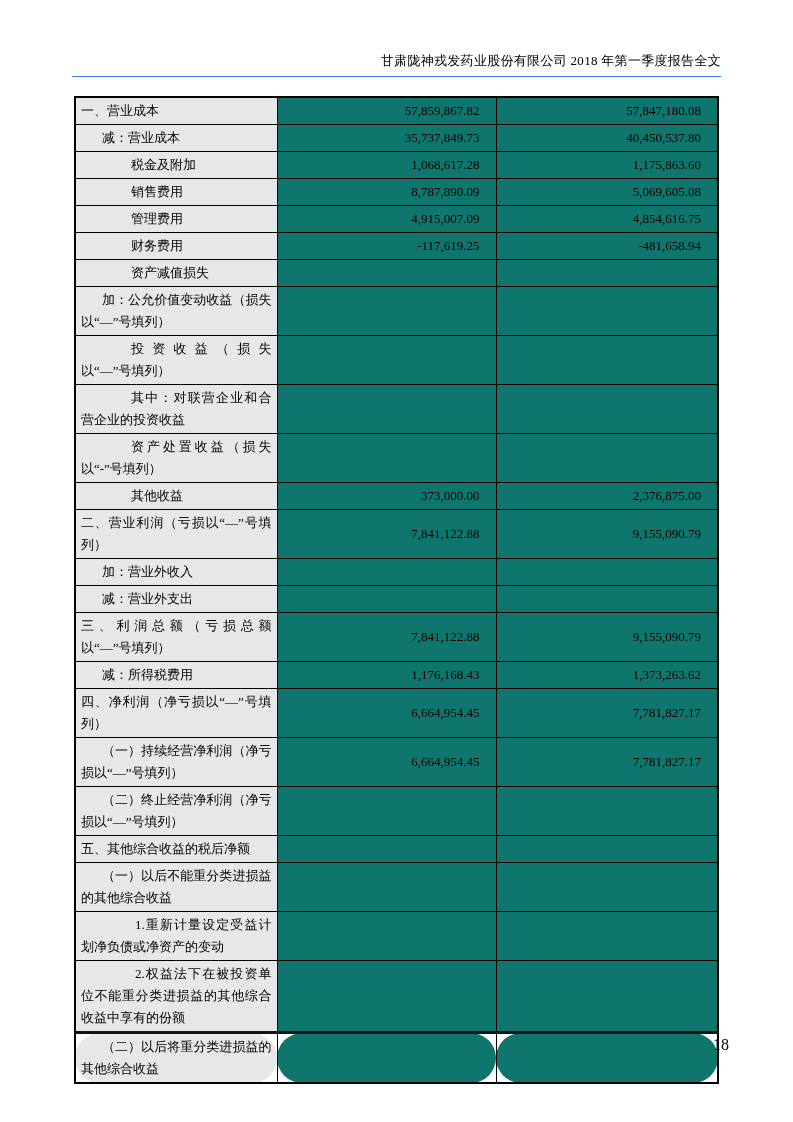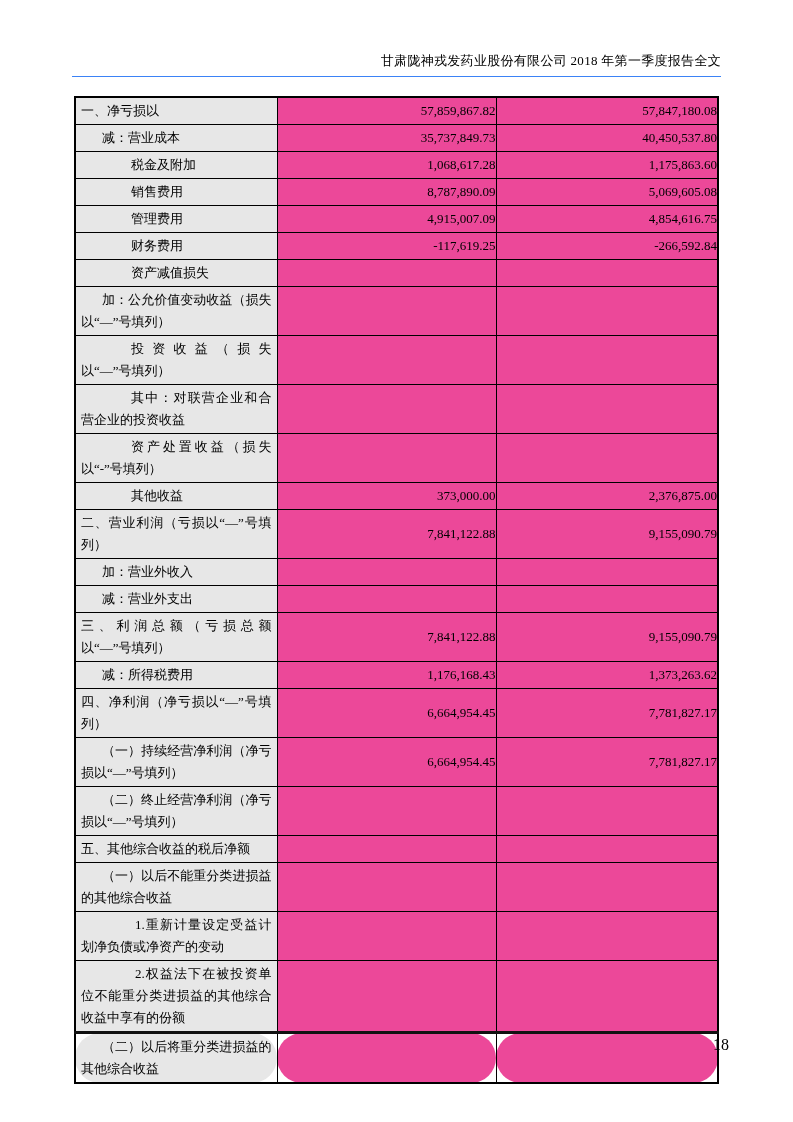--- a/index.html
+++ b/index.html
@@ -38,23 +38,23 @@
     overflow:hidden;
   }
   td.label{
     background:#e7e7e7;
     padding:2px 5px;
     text-align:justify;
     line-height:22px;
     word-break:break-all;
   }
   td.num{
-    background:#ec4899;
+    background:#0f766e;
     text-align:right;
-    padding:2px 0;
+    padding:2px 16px;
     white-space:nowrap;
   }
   tr.h1{height:26px;}
   tr.h2{height:48px;}
   tr.h3{height:70px;}
   tr.thick-top td{border-top:3px solid #111;border-radius:25px;}
   .ind-0{text-indent:0;}
   .ind-1{text-indent:21px;margin-left:14px;}
   .ind-2{text-indent:50px;margin-left:45px;}
   .ind-3{text-indent:54px;}
@@ -75,21 +75,21 @@
 
   <div class="table-wrap">
     <table class="fin">
       <colgroup>
         <col style="width:202px">
         <col style="width:219px">
         <col style="width:222px">
       </colgroup>
       <tbody>
           <tr class="h1">
-    <td class="label ind-0">一、净亏损以</td>
+    <td class="label ind-0">一、营业成本</td>
     <td class="num">57,859,867.82</td>
     <td class="num">57,847,180.08</td>
   </tr>
           <tr class="h1">
     <td class="label ind-1">减：营业成本</td>
     <td class="num">35,737,849.73</td>
     <td class="num">40,450,537.80</td>
   </tr>
           <tr class="h1">
     <td class="label ind-2">税金及附加</td>
@@ -102,21 +102,21 @@
     <td class="num">5,069,605.08</td>
   </tr>
           <tr class="h1">
     <td class="label ind-2">管理费用</td>
     <td class="num">4,915,007.09</td>
     <td class="num">4,854,616.75</td>
   </tr>
           <tr class="h1">
     <td class="label ind-2">财务费用</td>
     <td class="num">-117,619.25</td>
-    <td class="num">-266,592.84</td>
+    <td class="num">-481,658.94</td>
   </tr>
           <tr class="h1">
     <td class="label ind-2">资产减值损失</td>
     <td class="num"></td>
     <td class="num"></td>
   </tr>
           <tr class="h2">
     <td class="label ind-1">加：公允价值变动收益（损失以“—”号填列）</td>
     <td class="num"></td>
     <td class="num"></td>

